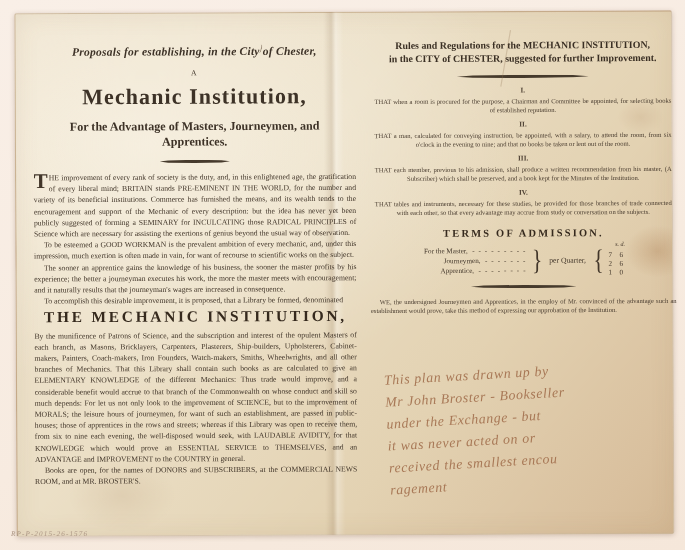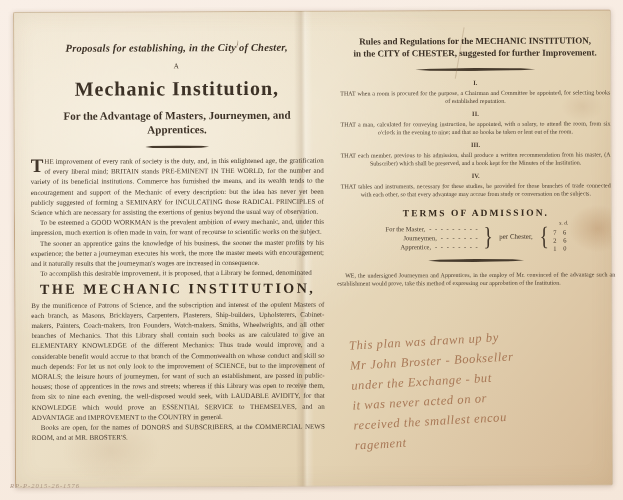--- a/index.html
+++ b/index.html
@@ -120,21 +120,21 @@
         <div class="terms-row">
           <span>Journeymen,</span>
           <span class="terms-dashes">- - - - - - -</span>
         </div>
         <div class="terms-row">
           <span>Apprentice,</span>
           <span class="terms-dashes">- - - - - - - -</span>
         </div>
       </div>
       <div class="brace">}</div>
-      <div class="per-quarter">per Chester,</div>
+      <div class="per-quarter">per Quarter,</div>
       <div class="brace">{</div>
       <div class="values-col">
         <div class="sd-header">s. d.</div>
         <div class="terms-value">7 6</div>
         <div class="terms-value">2 6</div>
         <div class="terms-value">1 0</div>
       </div>
     </div>
 
     <div class="swell-rule rule-md" style="margin-top:7px;"></div>

